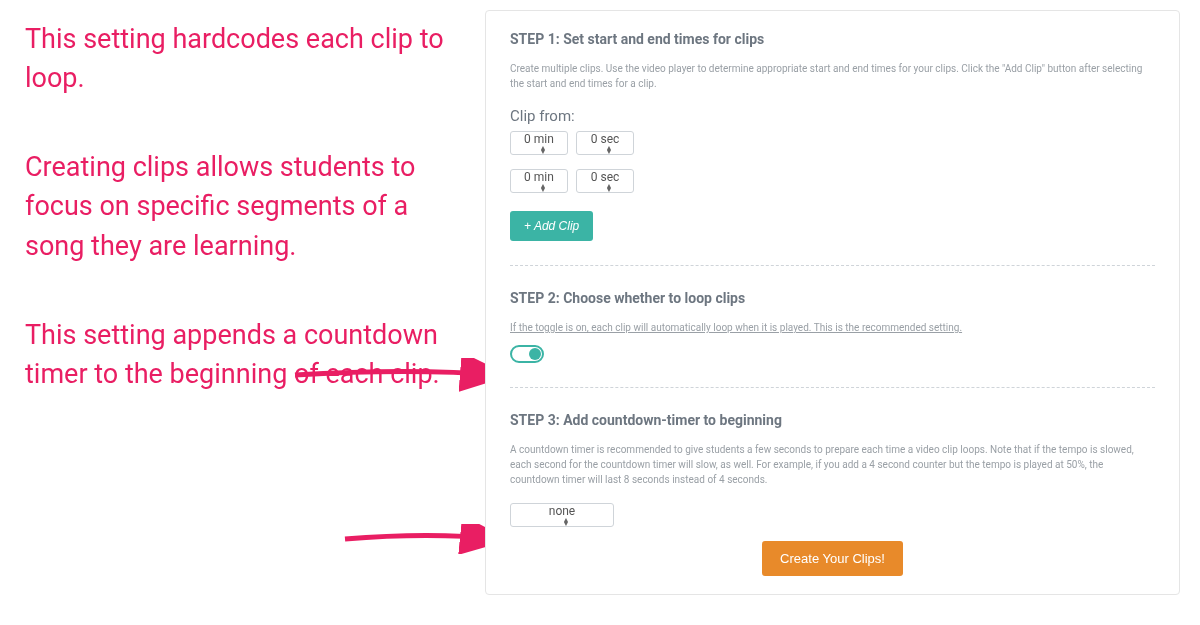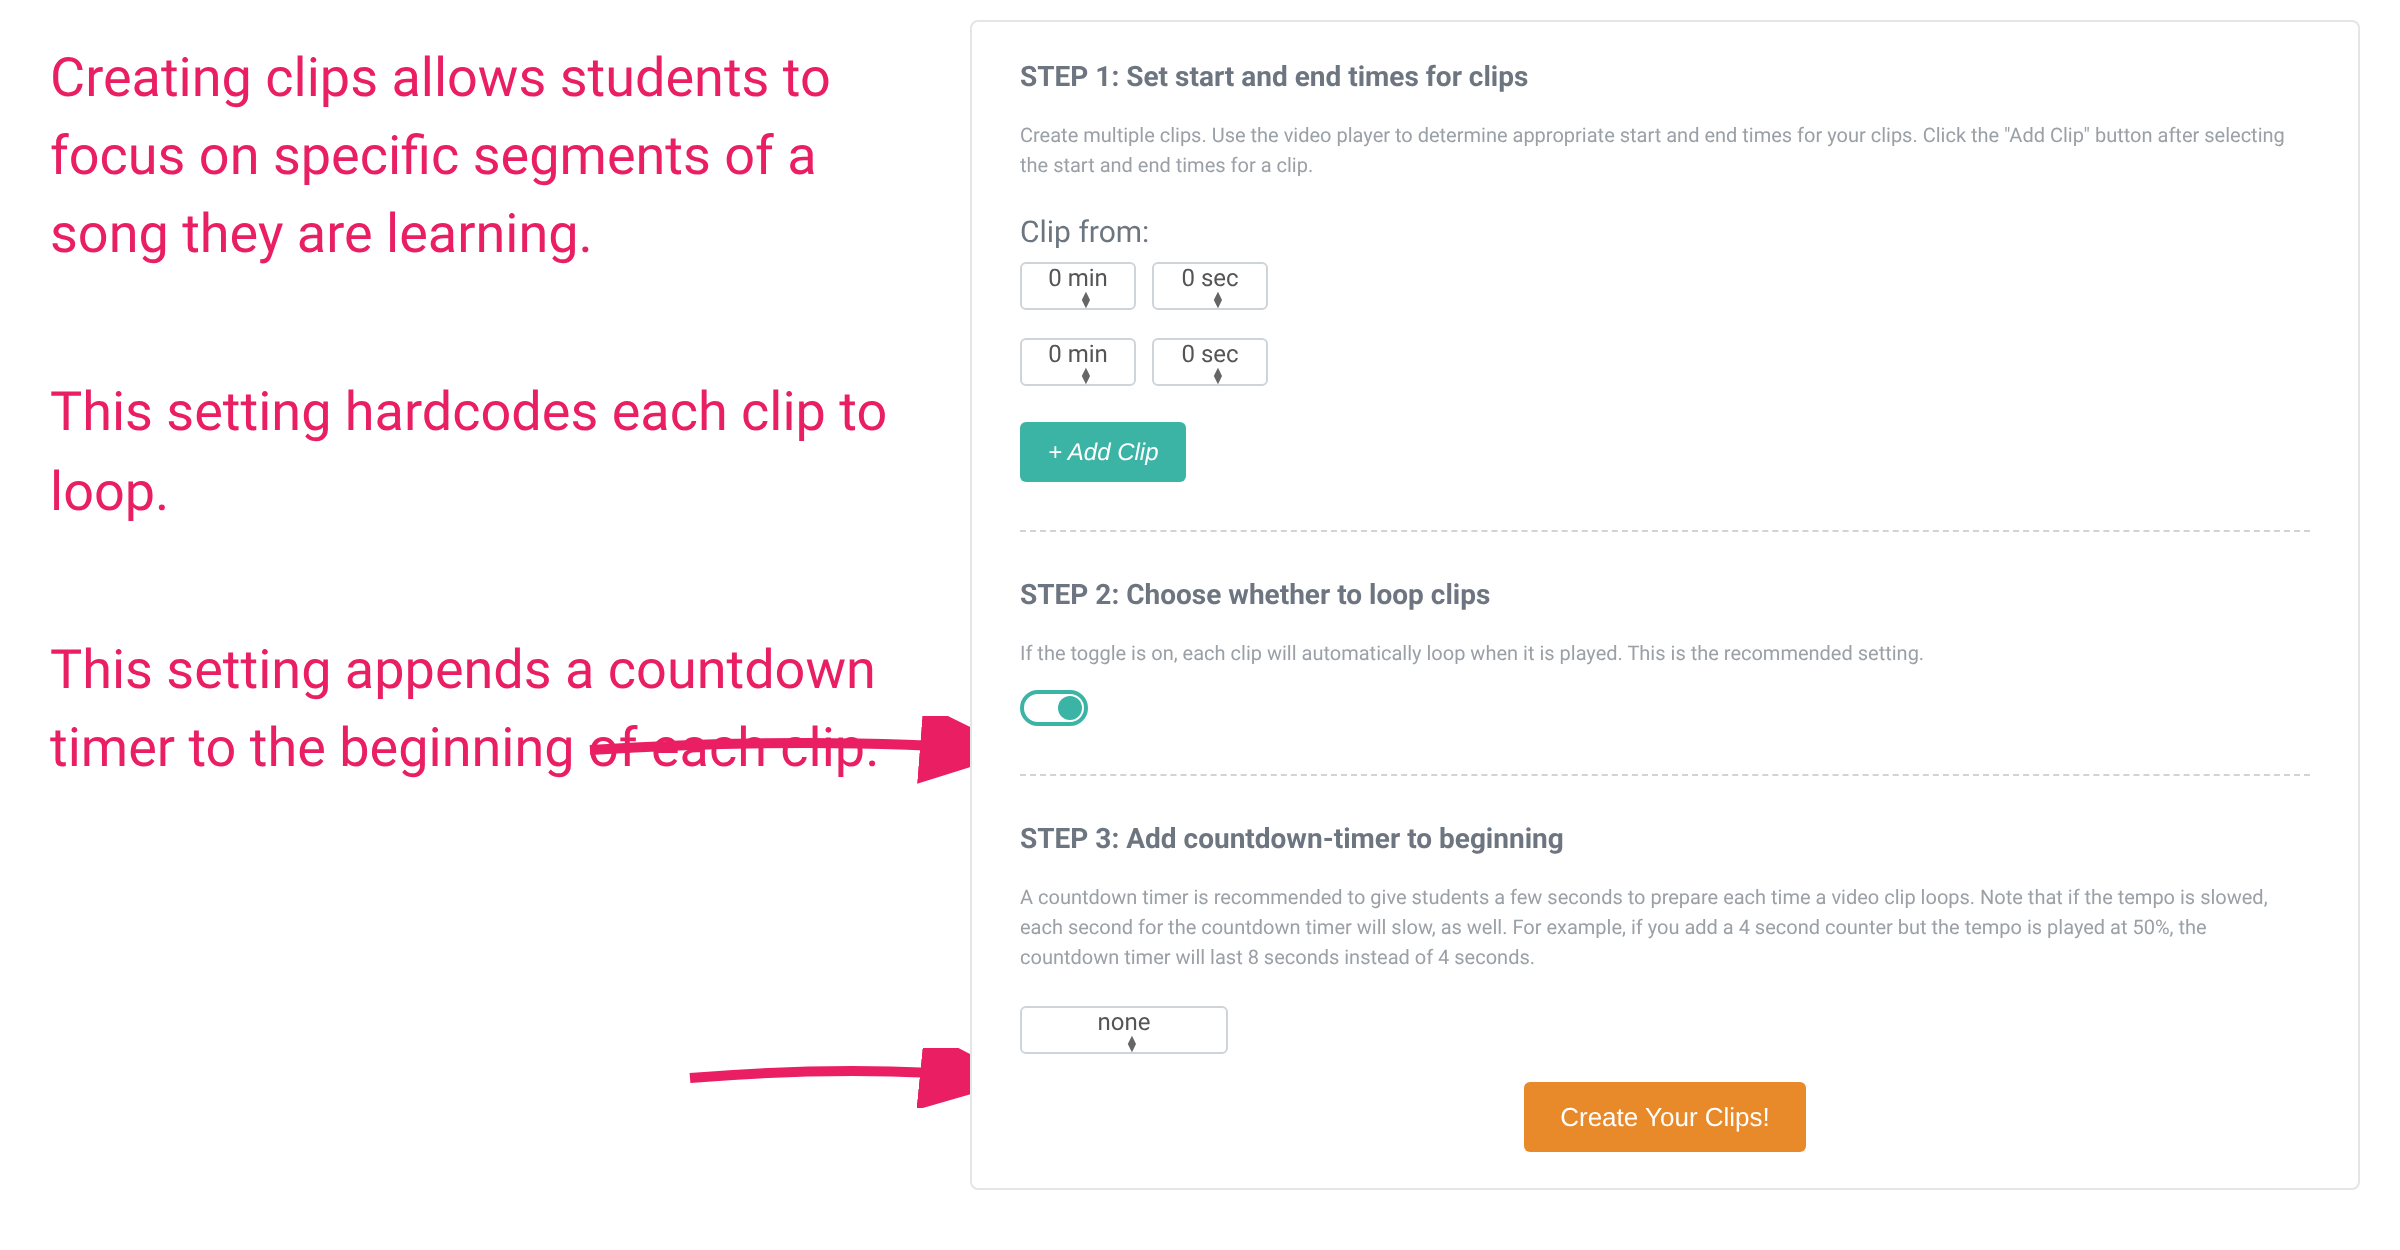--- a/index.html
+++ b/index.html
@@ -131,22 +131,22 @@
     border-radius: 3px;
     cursor: pointer;
     margin: 14px auto 0;
     display: block;
   }
 </style>
 </head>
 <body>
 
 <div class="left-annotations">
+  <p class="annotation">This setting hardcodes each clip to loop.</p>
   <p class="annotation">Creating clips allows students to focus on specific segments of a song they are learning.</p>
-  <p class="annotation">This setting hardcodes each clip to loop.</p>
   <p class="annotation annotation-3">This setting appends a countdown timer to the beginning of each clip.</p>
 </div>
 
 <svg class="arrow" style="position:absolute; left:290px; top:358px;" width="230" height="34" viewBox="0 0 230 34">
   <defs>
     <marker id="ah1" markerWidth="10" markerHeight="10" refX="8" refY="4" orient="auto">
       <path d="M0,0 L10,4 L0,8 Z" fill="#e91e63"></path>
     </marker>
   </defs>
   <path d="M5,17 Q120,10 210,17" stroke="#e91e63" stroke-width="5" fill="none" marker-end="url(#ah1)"></path>
@@ -190,21 +190,21 @@
       </div>
     </div>
 
     <button class="btn-teal">+ Add Clip</button>
   </div>
 
   <hr class="divider">
 
   <div>
     <div class="step-title">STEP 2: Choose whether to loop clips</div>
-    <div class="step-desc" style="margin-bottom:10px;">If the toggle is on, each clip will automatically loop when it is played. This is the recommended setting.</div>
+    <div class="step-desc" style="margin-bottom:10px;text-decoration:underline;">If the toggle is on, each clip will automatically loop when it is played. This is the recommended setting.</div>
     <div class="toggle">
       <div class="knob"></div>
     </div>
   </div>
 
   <hr class="divider">
 
   <div>
     <div class="step-title">STEP 3: Add countdown-timer to beginning</div>
     <div class="step-desc">A countdown timer is recommended to give students a few seconds to prepare each time a video clip loops. Note that if the tempo is slowed, each second for the countdown timer will slow, as well. For example, if you add a 4 second counter but the tempo is played at 50%, the countdown timer will last 8 seconds instead of 4 seconds.</div>

